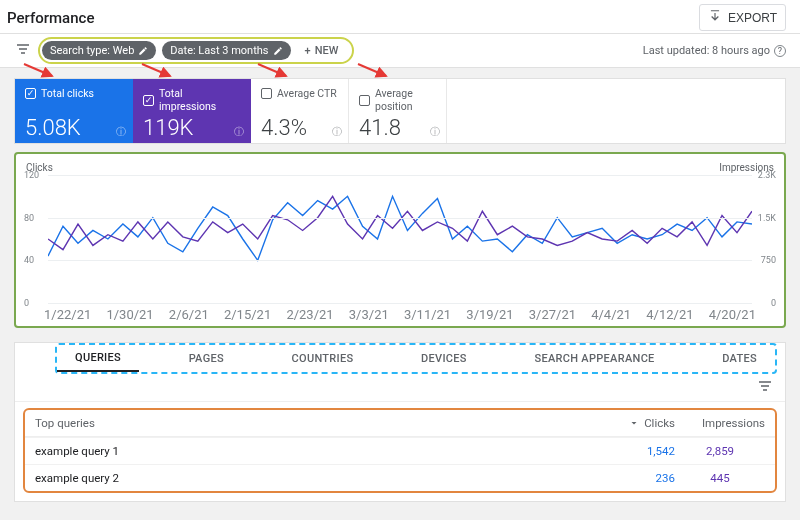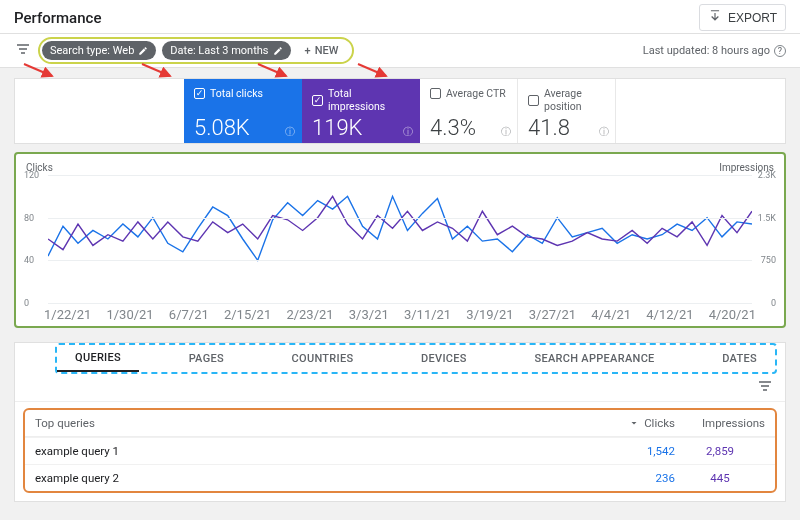--- a/index.html
+++ b/index.html
@@ -10,21 +10,21 @@
     font-size: 13px;
     width: 800px;
     height: 520px;
     overflow: hidden;
   }
   
   .header {
     display: flex;
     align-items: center;
     justify-content: space-between;
-    padding: 10px 14px 8px 14px;
+    padding: 10px 14px 8px 7px;
     background: #fff;
     border-bottom: 1px solid #e0e0e0;
     height: 34px;
   }
   .header h1 { font-size: 15px; font-weight: 500; }
   .export-btn {
     display: flex; align-items: center; gap: 6px;
     font-size: 12px; font-weight: 500; color: #3c4043;
     padding: 4px 8px; border: 1px solid #dadce0; border-radius: 3px;
     background: #fff; cursor: pointer;
@@ -52,21 +52,20 @@
     font-size: 11px; font-weight: 500; color: #5f6368;
     padding: 3px 8px; border-radius: 12px; background: #fff; cursor: pointer;
   }
   .last-updated { font-size: 11px; color: #5f6368; display:flex; align-items:center; gap:4px;}
   
   .canvas { padding: 10px 14px; position: relative; }
   
   .cards {
     display: flex; gap: 0; background:#fff; border:1px solid #e0e0e0;
     position: relative;
-    justify-content: center;
   }
   .card {
     width: 118px; height: 64px; padding: 8px 10px 4px 10px;
     display: flex; flex-direction: column; justify-content: space-between;
     border-right: 1px solid #e8e8e8; position: relative; cursor:pointer;
   }
   .card.thin { width: 98px; }
   .card .top { display:flex; align-items:center; gap:5px; font-size:10.5px; }
   .card .val { font-size: 22px; font-weight: 300; line-height: 1; }
   .card.blue  { background:#1a73e8; color:#fff; border-right-color:#1a73e8;}
@@ -253,21 +252,21 @@
         <div class="grid-line" style="top: 85.3333px;"></div>
         <div class="ytick left" style="top: 85.3333px;">40</div>
         <div class="ytick right" style="top: 85.3333px;">750</div>
         <div class="grid-line" style="top: 128px;"></div>
         <div class="ytick left" style="top: 128px;">0</div>
         <div class="ytick right" style="top: 128px;">0</div>
       </div>
     <div class="xaxis" id="xaxis">
         <span>1/22/21</span>
         <span>1/30/21</span>
-        <span>6/7/21</span>
+        <span>2/6/21</span>
         <span>2/15/21</span>
         <span>2/23/21</span>
         <span>3/3/21</span>
         <span>3/11/21</span>
         <span>3/19/21</span>
         <span>3/27/21</span>
         <span>4/4/21</span>
         <span>4/12/21</span>
         <span>4/20/21</span>
       </div>

